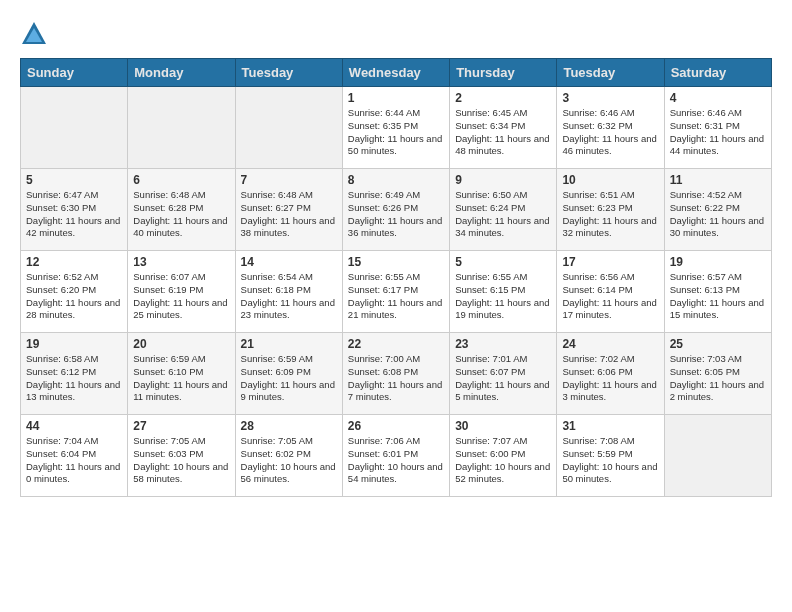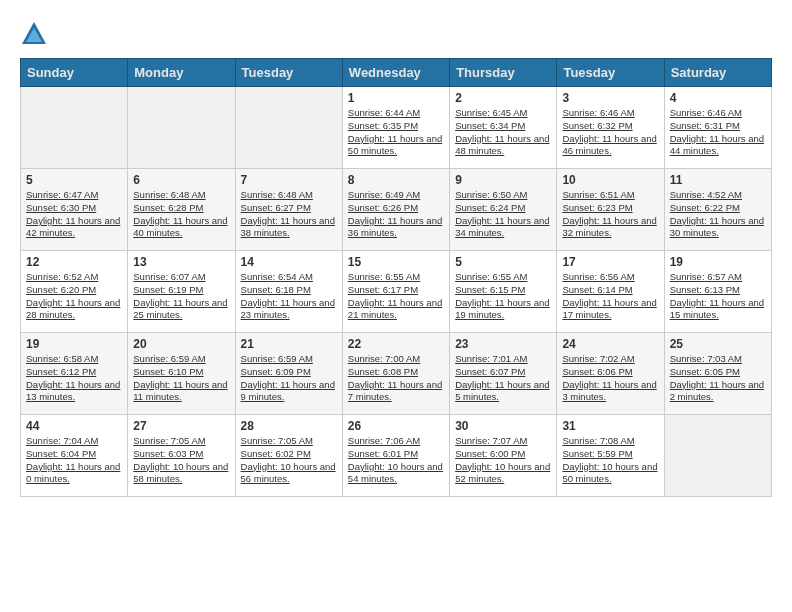--- a/index.html
+++ b/index.html
@@ -90,21 +90,20 @@
     .day-num {
       font-size: 12px;
       font-weight: bold;
       margin-bottom: 2px;
       display: block;
     }
     .cell-text {
       font-size: 9.5px;
       line-height: 1.35;
       color: #333;
-      text-decoration: underline;
     }
   </style>
 </head>
 <body>
 
 <div class="page">
   <div class="header">
     <div class="logo">
       <svg class="logo-icon" viewBox="0 0 28 28">
         <polygon points="14,2 26,24 2,24" fill="#2471a3"></polygon>

